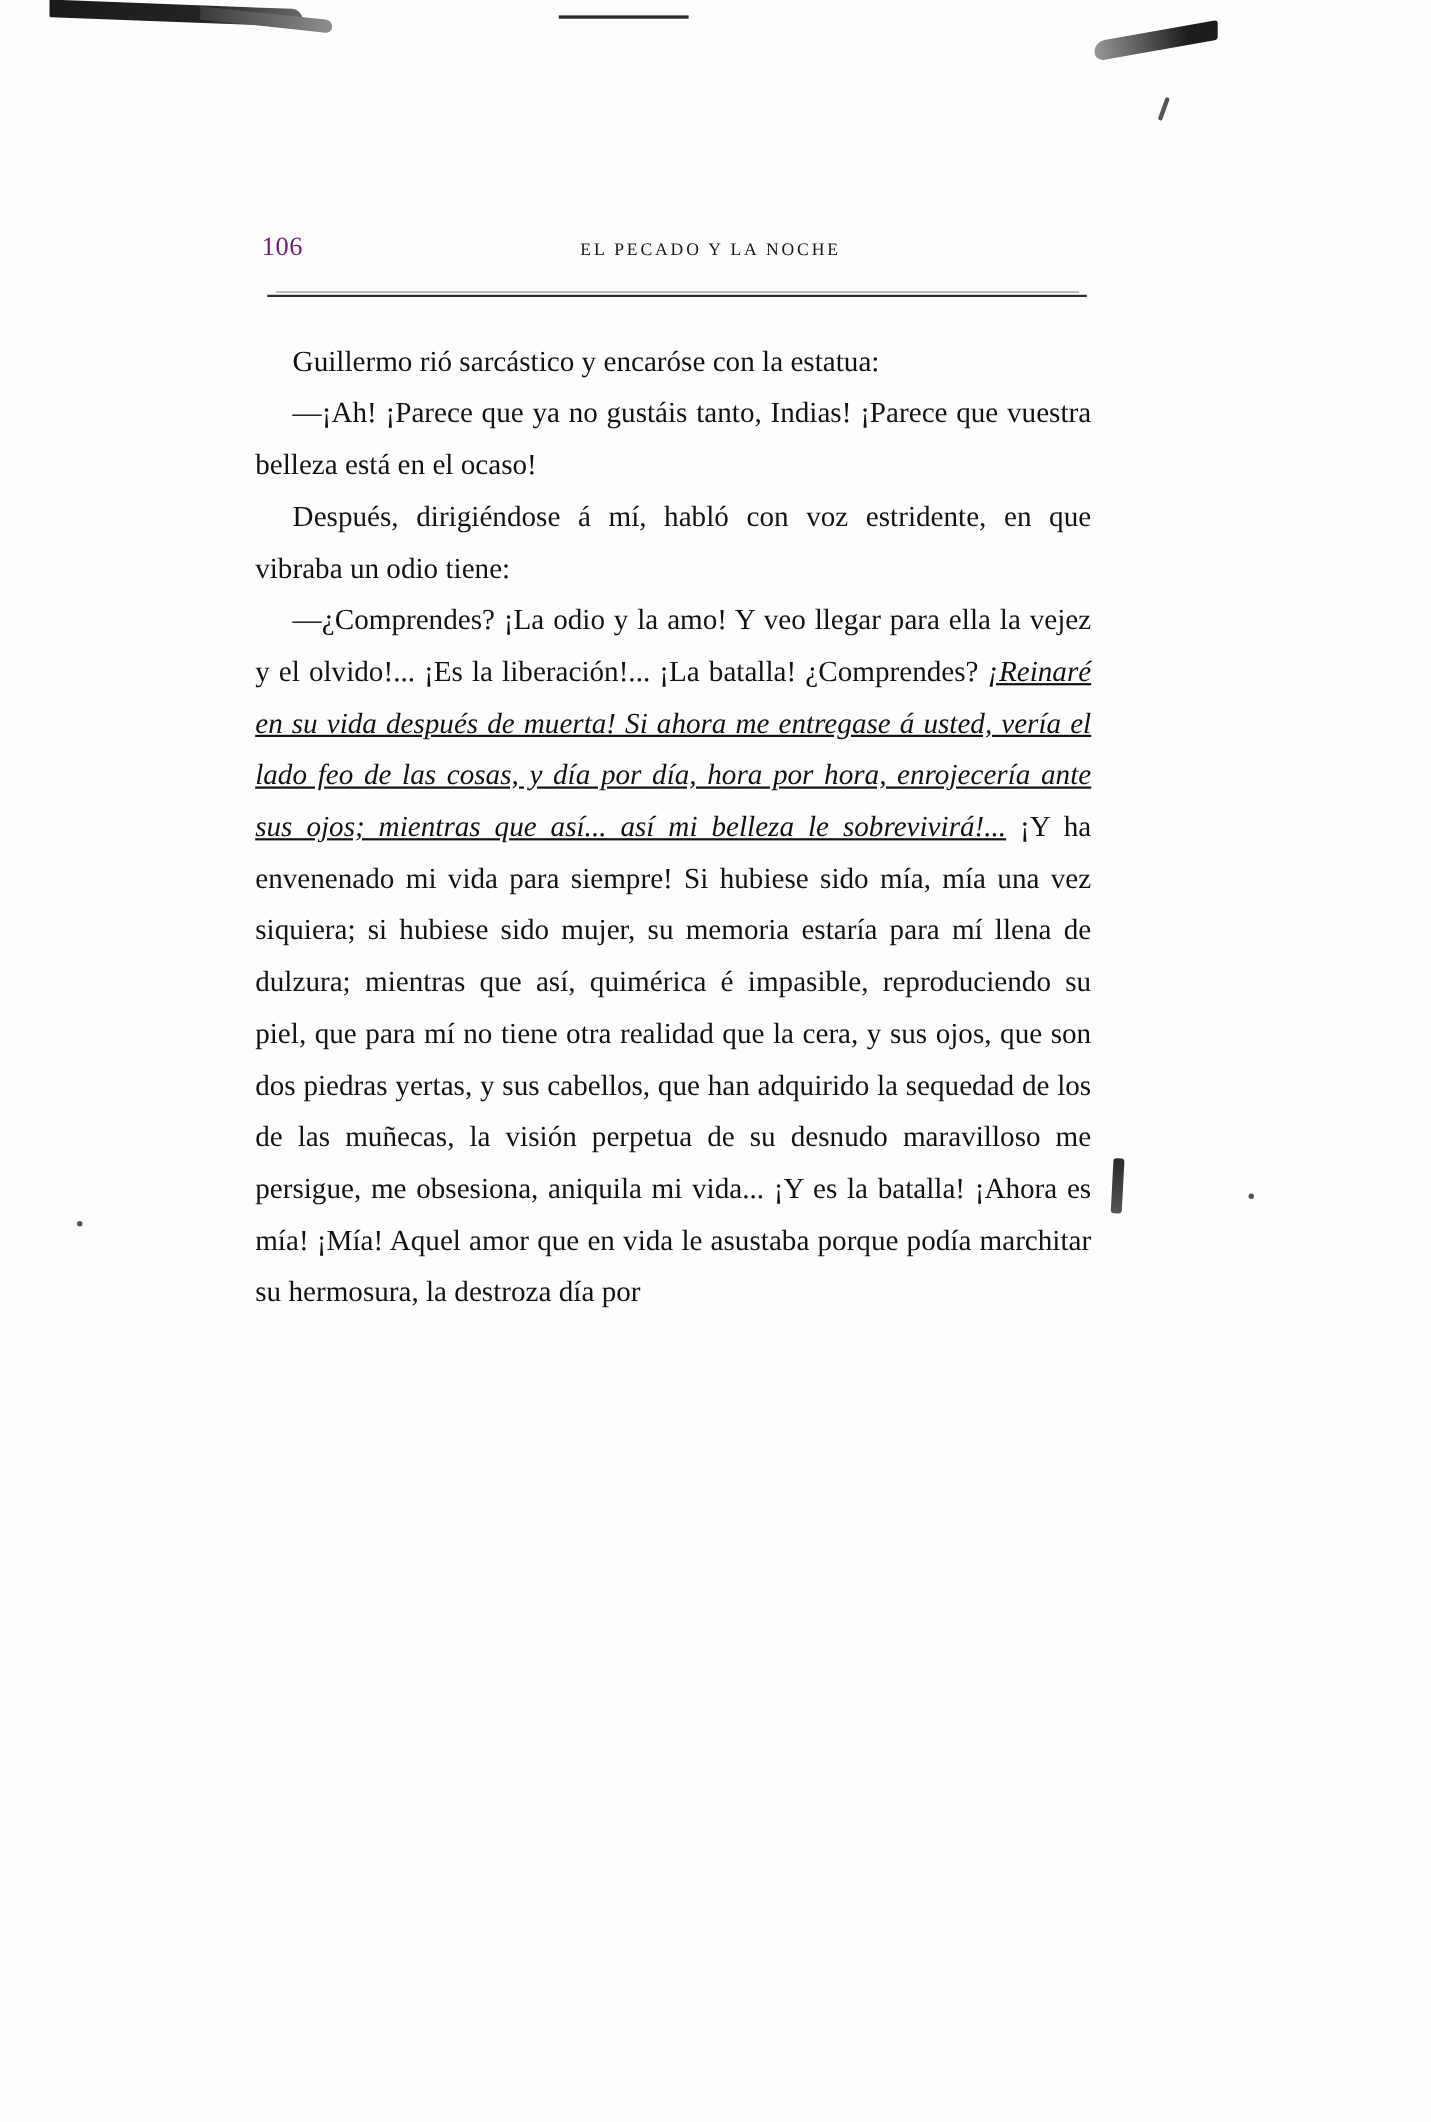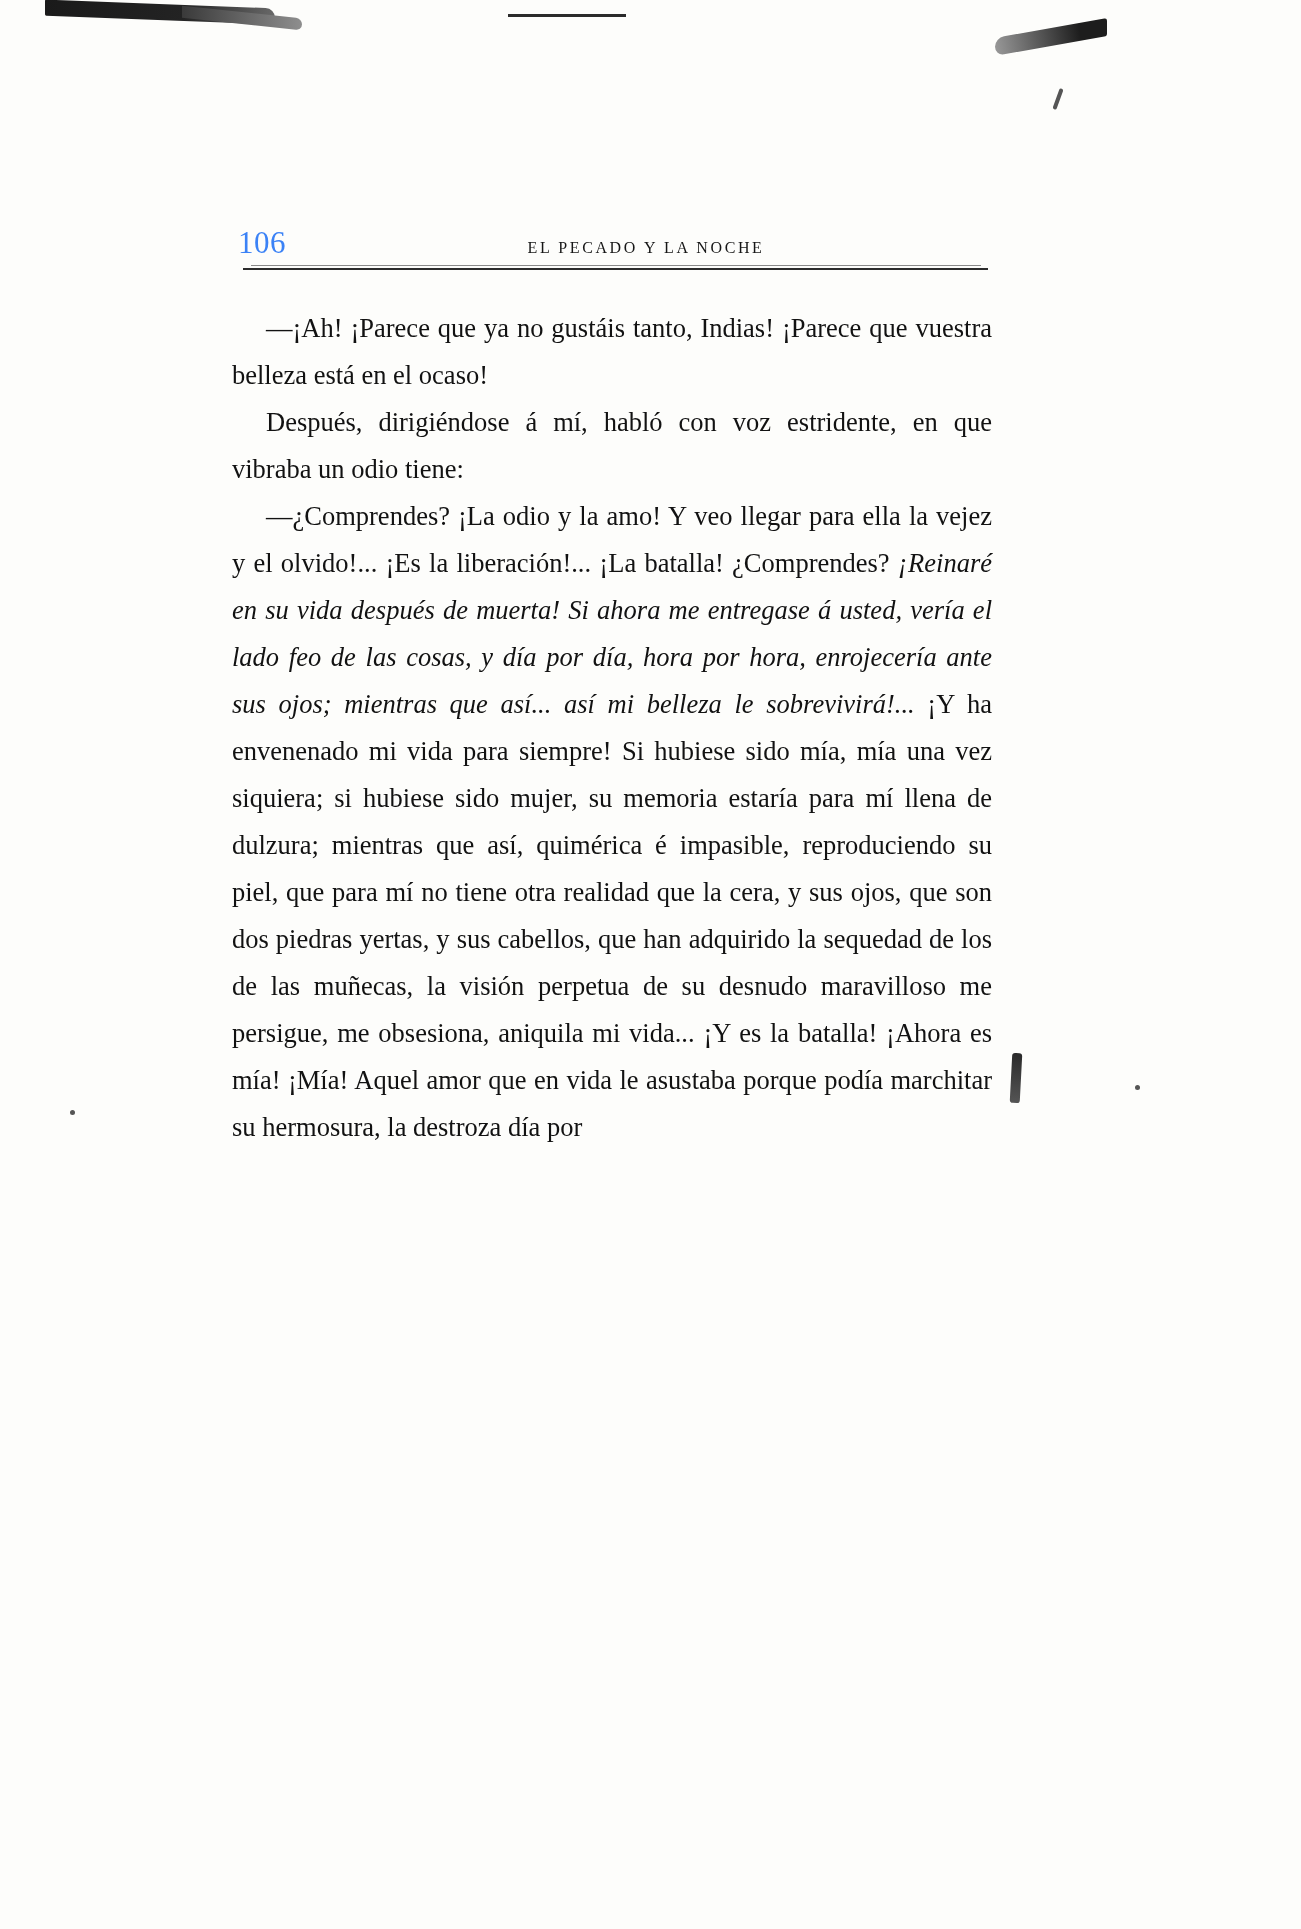--- a/index.html
+++ b/index.html
@@ -80,25 +80,24 @@
   
   .page-header {
     position: absolute;
     left: 238px;
     top: 212px;
     width: 748px;
     display: flex;
     align-items: baseline;
   }
   .folio {
-    font-size: 31px;
+    font-size: 24px;
     letter-spacing: 0.5px;
-    color: #3b82f6;
+    color: #701a75;
     width: 120px;
-    margin-top: 13px;
   }
   .running-title {
     font-size: 16px;
     letter-spacing: 2.6px;
     color: #161616;
     font-variant: small-caps;
     text-transform: uppercase;
     flex: 1;
     text-align: center;
     padding-right: 52px;
@@ -135,20 +134,21 @@
   }
   .para {
     margin: 0;
     text-indent: 0;
   }
   .para.indent {
     text-indent: 34px;
   }
   .ital {
     font-style: italic;
+    text-decoration: underline;
   }
 </style>
 </head>
 <body>
 
 <div class="page-scan"></div>
 
 <div class="artifact artifact-top-left"></div>
 <div class="artifact artifact-top-left2"></div>
 <div class="artifact artifact-top-mid"></div>
@@ -158,18 +158,19 @@
 <div class="speck" style="left:70px; top:1110px; width:5px; height:5px;"></div>
 <div class="speck" style="left:1135px; top:1085px; width:5px; height:5px;"></div>
 
 <div class="page-header">
   <div class="folio">106</div>
   <div class="running-title">EL PECADO Y LA NOCHE</div>
 </div>
 <div class="header-rule"></div>
 
 <div class="textblock">
+  <p class="para indent">Guillermo rió sarcástico y encaróse con la estatua:</p>
   <p class="para indent">—¡Ah! ¡Parece que ya no gustáis tanto, Indias! ¡Parece que vuestra belleza está en el ocaso!</p>
   <p class="para indent">Después, dirigiéndose á mí, habló con voz estridente, en que vibraba un odio tiene:</p>
   <p class="para indent">
     <span>—¿Comprendes? ¡La odio y la amo! Y veo llegar para ella la vejez y el olvido!... ¡Es la liberación!... ¡La batalla! ¿Comprendes? </span><span class="ital">¡Reinaré en su vida después de muerta! Si ahora me entregase á usted, vería el lado feo de las cosas, y día por día, hora por hora, enrojecería ante sus ojos; mientras que así... así mi belleza le sobrevivirá!...</span><span> ¡Y ha envenenado mi vida para siempre! Si hubiese sido mía, mía una vez siquiera; si hubiese sido mujer, su memoria estaría para mí llena de dulzura; mientras que así, quimérica é impasible, reproduciendo su piel, que para mí no tiene otra realidad que la cera, y sus ojos, que son dos piedras yertas, y sus cabellos, que han adquirido la sequedad de los de las muñecas, la visión perpetua de su desnudo maravilloso me persigue, me obsesiona, aniquila mi vida... ¡Y es la batalla! ¡Ahora es mía! ¡Mía! Aquel amor que en vida le asustaba porque podía marchitar su hermosura, la destroza día por</span>
   </p>
 </div>
 
 </body></html>

